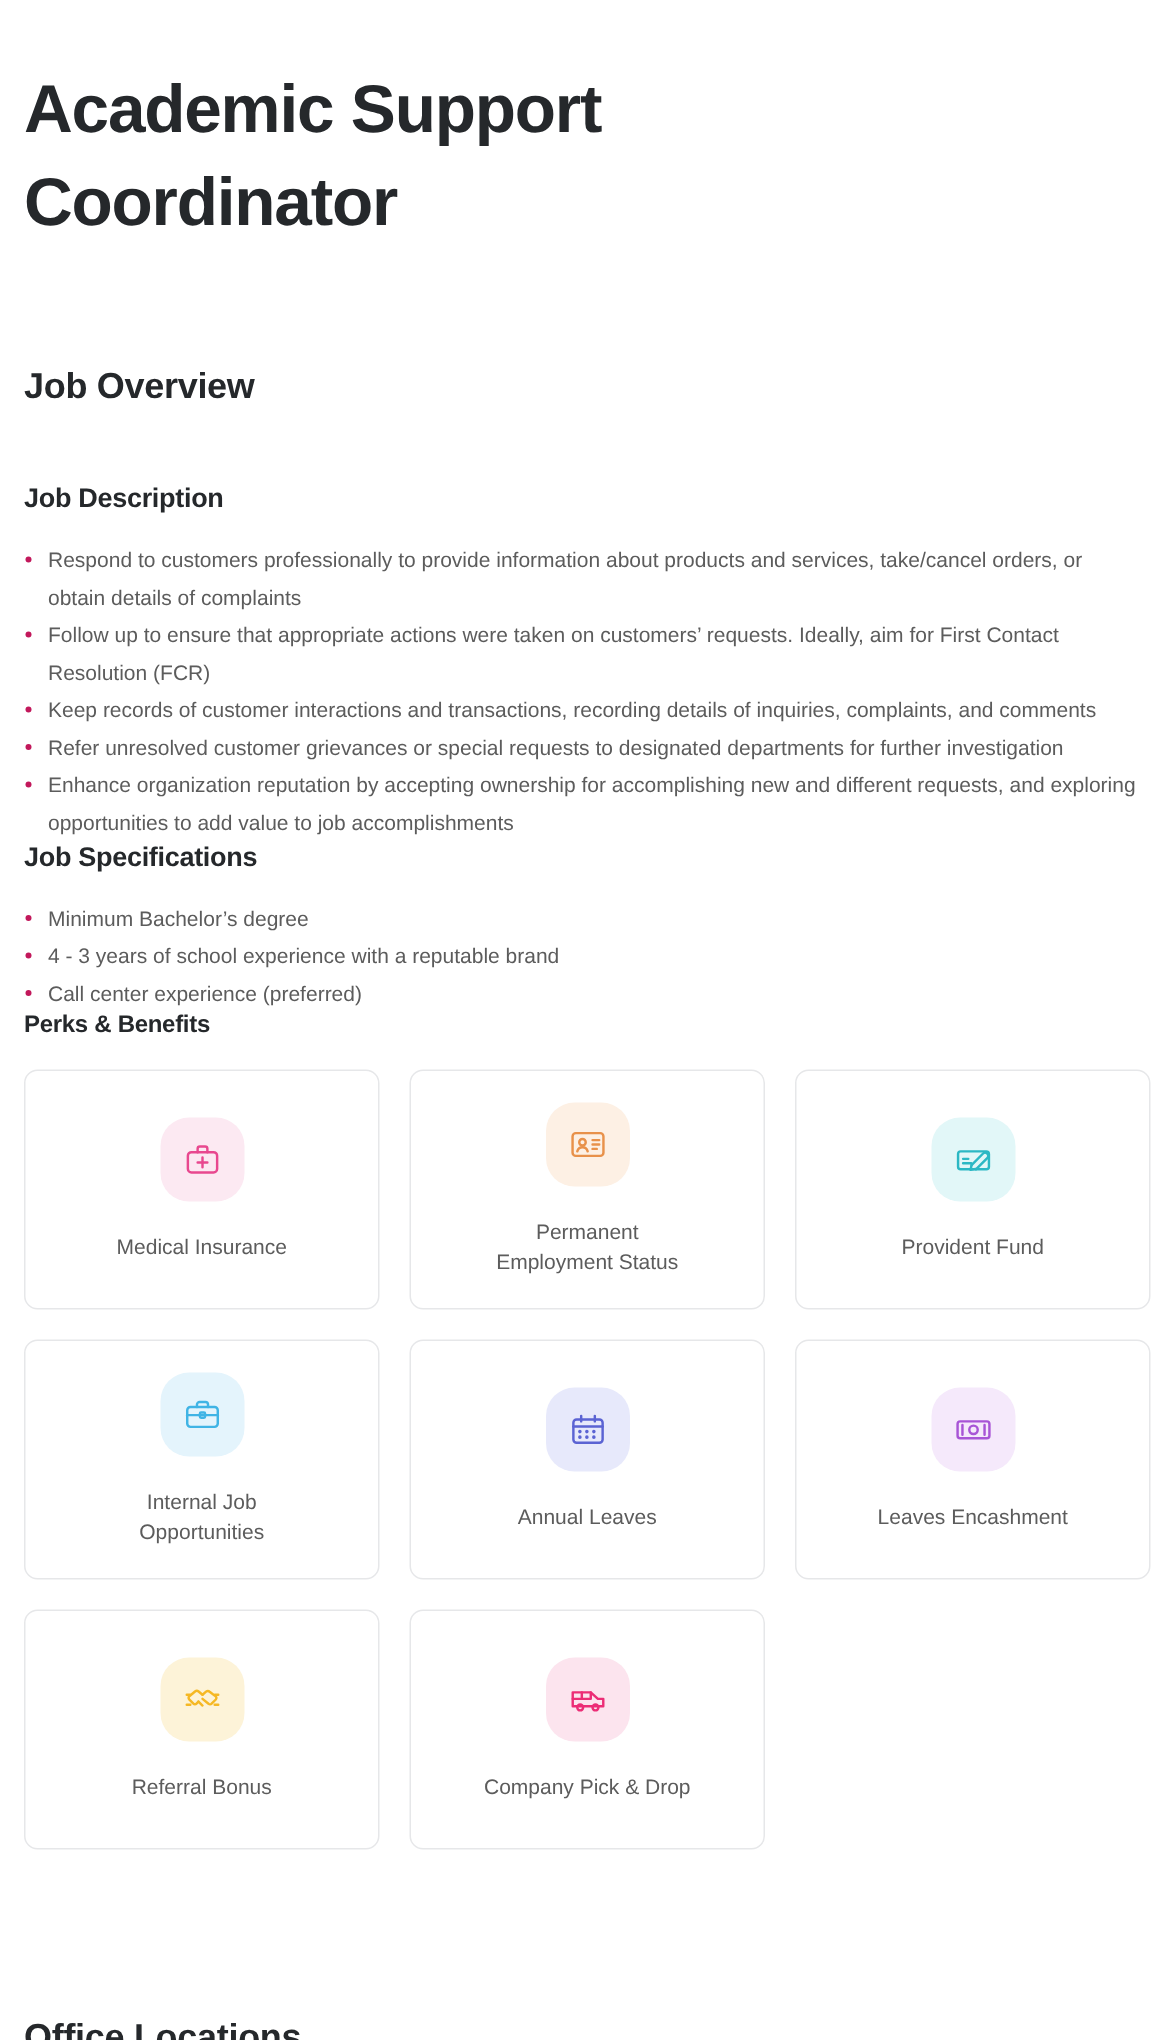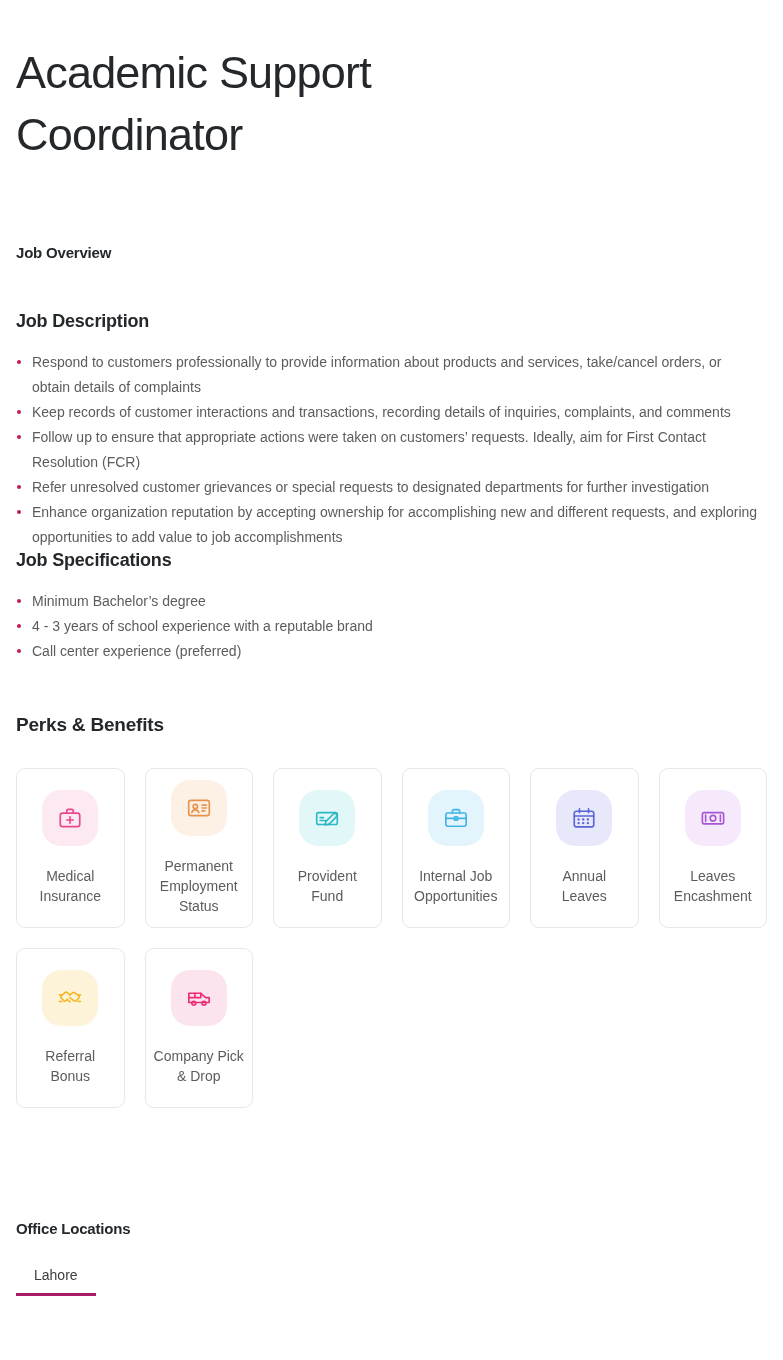--- a/index.html
+++ b/index.html
@@ -20,46 +20,46 @@
     min-height: 1360px;
     padding: 0 16px;
     background: #ffffff;
     position: relative;
   }
 
   
   .job-title {
     font-size: 45px;
     line-height: 1.38;
-    font-weight: 400;
+    font-weight: 700;
     letter-spacing: -0.8px;
     color: #25282b;
     padding-top: 42px;
     max-width: 560px;
   }
 
   
   .section-heading {
-    font-size: 15px;
+    font-size: 24px;
     font-weight: 700;
     color: #25282b;
     letter-spacing: -0.2px;
   }
 
   .sub-heading {
     font-size: 18px;
     font-weight: 700;
     color: #25282b;
     letter-spacing: -0.2px;
   }
 
   #job-overview-heading { margin-top: 78px; }
   #job-description-heading { margin-top: 50px; }
   #job-specifications-heading { }
-  #perks-heading { margin-top: 50px; font-size: 19px; }
+  #perks-heading { font-size: 16px; }
   #office-heading { margin-top: 0; }
 
   
   .bullet-list {
     list-style: none;
     margin-top: 18px;
   }
 
   .bullet-item {
     position: relative;
@@ -78,23 +78,23 @@
     width: 4px;
     height: 4px;
     border-radius: 50%;
     background: #c2185b;
   }
 
   #job-specifications-list .bullet-item { line-height: 25px; }
 
   
   .perks-grid {
-    margin-top: 32px;
+    margin-top: 20px;
     display: grid;
-    grid-template-columns: repeat(6, 1fr);
+    grid-template-columns: repeat(3, 1fr);
     gap: 20px;
   }
 
   .perk-card {
     border: 1px solid #e6e7e9;
     border-radius: 9px;
     background: #ffffff;
     height: 160px;
     display: flex;
     flex-direction: column;
@@ -154,22 +154,22 @@
 <div class="page">
 
   <h1 class="job-title">Academic Support Coordinator</h1>
 
   <h2 class="section-heading" id="job-overview-heading">Job Overview</h2>
 
   <h3 class="sub-heading" id="job-description-heading">Job Description</h3>
 
   <ul class="bullet-list" id="job-description-list">
       <li class="bullet-item"><span class="dot"></span><span>Respond to customers professionally to provide information about products and services, take/cancel orders, or obtain details of complaints</span></li>
+      <li class="bullet-item"><span class="dot"></span><span>Follow up to ensure that appropriate actions were taken on customers’ requests. Ideally, aim for First Contact Resolution (FCR)</span></li>
       <li class="bullet-item"><span class="dot"></span><span>Keep records of customer interactions and transactions, recording details of inquiries, complaints, and comments</span></li>
-      <li class="bullet-item"><span class="dot"></span><span>Follow up to ensure that appropriate actions were taken on customers’ requests. Ideally, aim for First Contact Resolution (FCR)</span></li>
       <li class="bullet-item"><span class="dot"></span><span>Refer unresolved customer grievances or special requests to designated departments for further investigation</span></li>
       <li class="bullet-item"><span class="dot"></span><span>Enhance organization reputation by accepting ownership for accomplishing new and different requests, and exploring opportunities to add value to job accomplishments</span></li>
     </ul>
 
   <h3 class="sub-heading" id="job-specifications-heading">Job Specifications</h3>
 
   <ul class="bullet-list" id="job-specifications-list">
       <li class="bullet-item"><span class="dot"></span><span>Minimum Bachelor’s degree</span></li>
       <li class="bullet-item"><span class="dot"></span><span>4 - 3 years of school experience with a reputable brand</span></li>
       <li class="bullet-item"><span class="dot"></span><span>Call center experience (preferred)</span></li>

